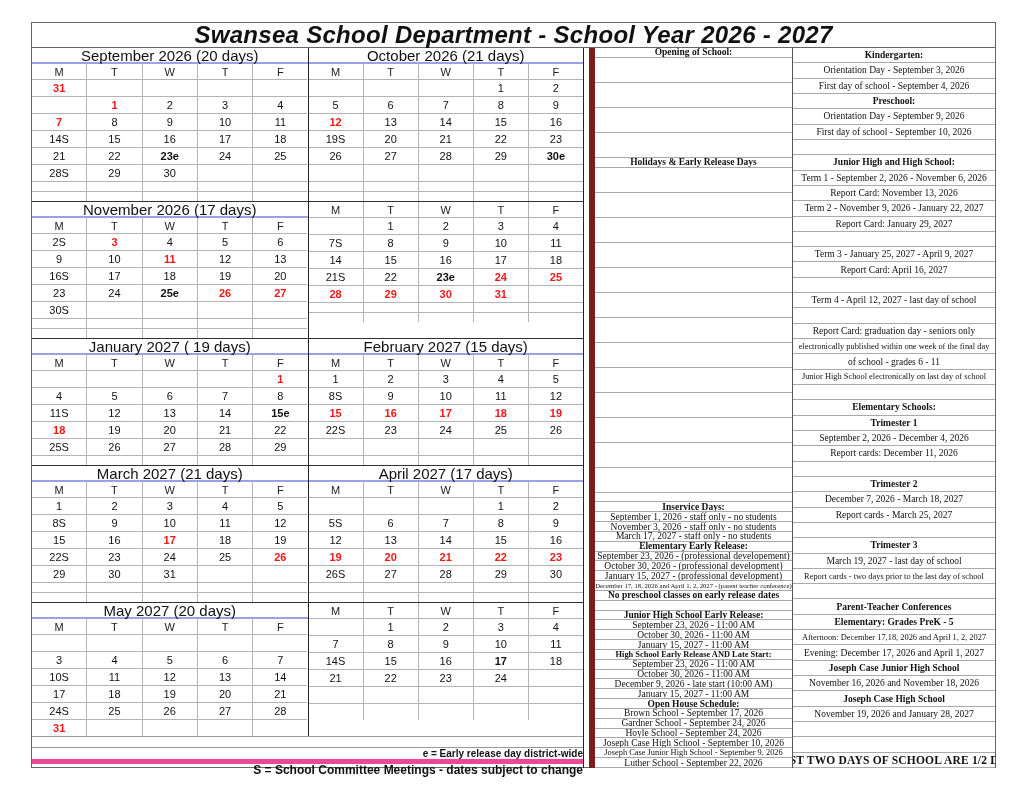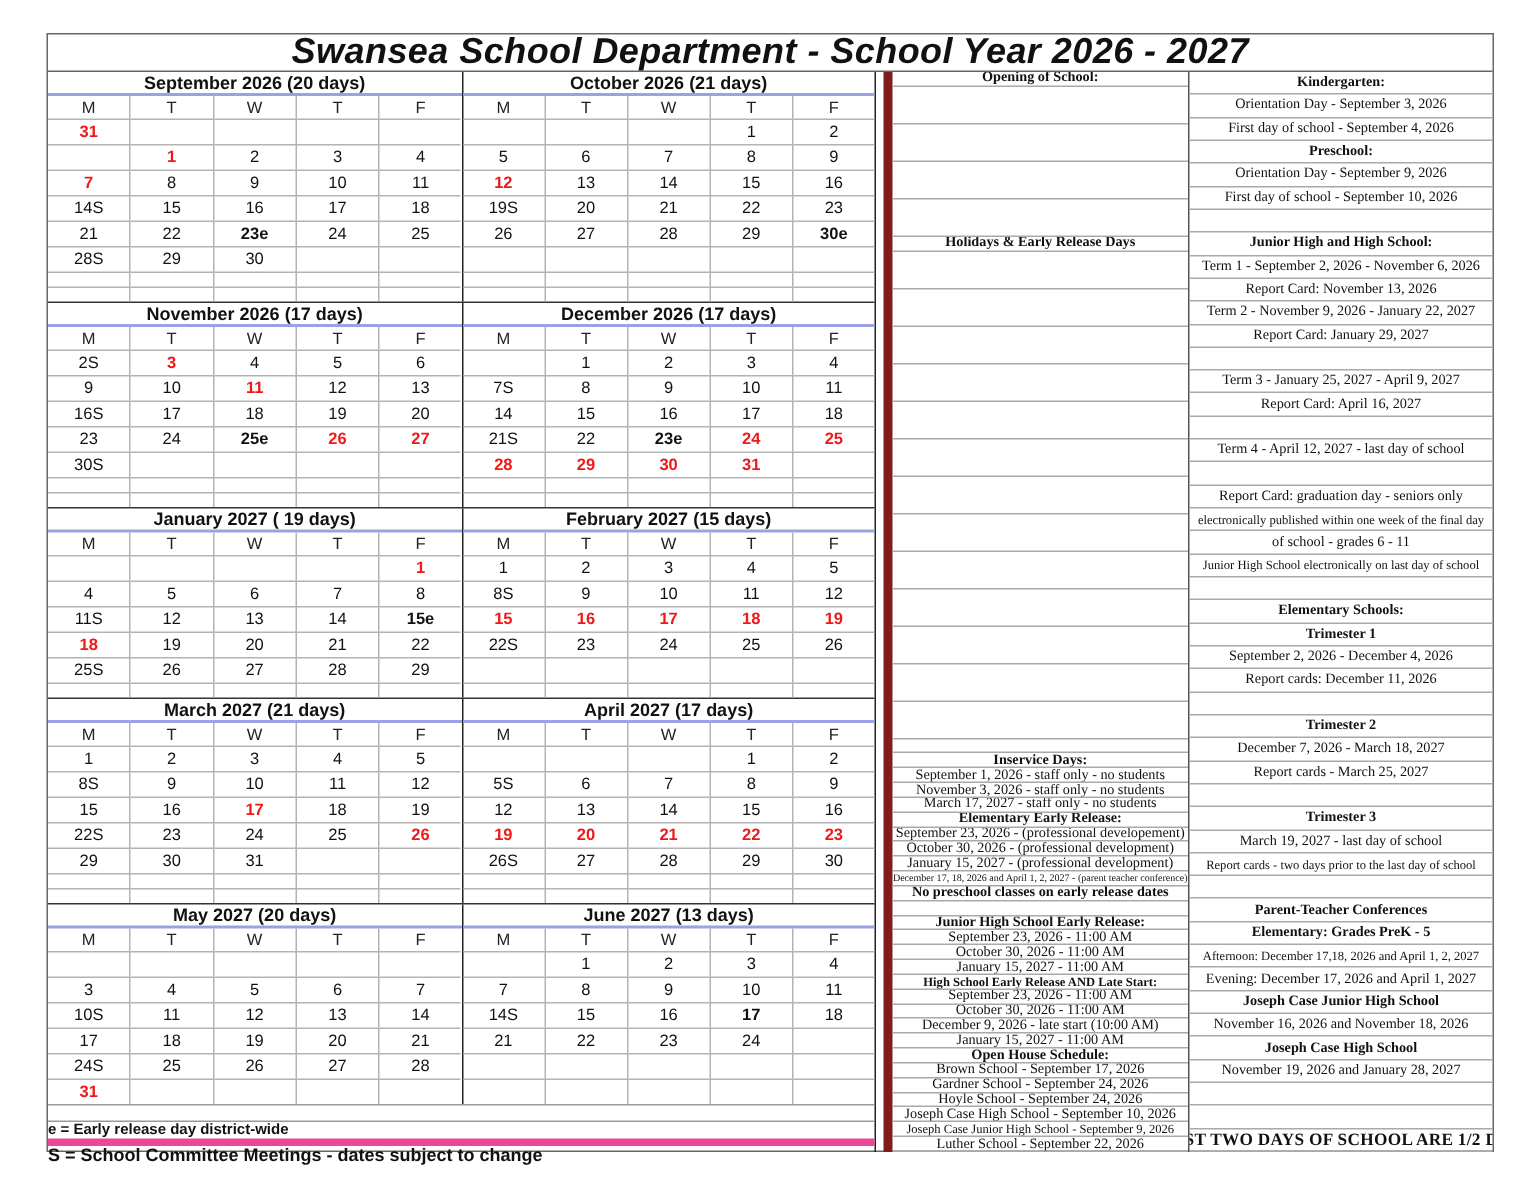--- a/index.html
+++ b/index.html
@@ -8,33 +8,33 @@
   .title-row{height:25px;border-bottom:1px solid #666;display:flex;align-items:center;justify-content:center;
              font-style:italic;font-weight:bold;font-size:24px;letter-spacing:.3px;box-sizing:border-box;}
   .content{display:flex;height:720px;}
 
   
   .cal{width:552px;box-sizing:border-box;border-right:1px solid #222;}
   .month-row{display:flex;border-top:1px solid #333;}
   .month-row:first-child{border-top:none;}
   .month{width:276px;box-sizing:border-box;}
   .month + .month{border-left:1px solid #222;}
-  .m-title{height:16px;line-height:15px;text-align:center;font-weight:bold;font-size:12px;
+  .m-title{height:16px;line-height:15px;text-align:center;font-weight:normal;font-size:15px;
            border-bottom:2px solid #9aa1e4;box-sizing:border-box;}
   .m-row{display:flex;height:17px;}
   .m-row.hdr{height:15px;}
   .m-row.fill{height:10px;}
   .m-cell{flex:1;display:flex;align-items:center;justify-content:center;font-size:11px;
           border-right:1px solid #b3b3b3;border-top:1px solid #b3b3b3;box-sizing:border-box;}
   .m-row.hdr .m-cell{border-top:none;color:#222;}
   .m-cell:last-child{border-right:none;}
   .m-cell.red{color:#f01818;font-weight:bold;}
   .m-cell.bold{font-weight:bold;text-align:center;}
   .cal-foot-blank{height:10px;border-top:1px solid #999;}
-  .cal-foot{height:12px;border-top:1px solid #999;text-align:left;font-weight:bold;
+  .cal-foot{height:12px;border-top:1px solid #999;text-align:right;font-weight:bold;
             font-size:10px;line-height:12px;box-sizing:border-box;}
   .cal-foot.s{height:14px;border-top:5px solid #ec4899;line-height:13px;font-size:12px;}
 
   
   .gap{width:5px;}
   .info{flex:1;border-left:6px solid #7f1d1d;display:flex;box-sizing:border-box;}
   .info-col{display:grid;grid-template-rows:repeat(47,1fr);box-sizing:border-box;}
   #info-left{width:197px;}
   #info-right{flex:1;border-left:1px solid #555;}
   .irow{font-family:"Liberation Serif",serif;font-size:9.5px;display:flex;align-items:center;justify-content:center;
@@ -241,21 +241,20 @@
             </div>
             <div class="m-row fill">
               <div class="m-cell"></div>
               <div class="m-cell"></div>
               <div class="m-cell"></div>
               <div class="m-cell"></div>
               <div class="m-cell"></div>
             </div>
           </div>
           <div class="month">
-            <div class="m-title">December 2026 (17 days)</div>
             <div class="m-row hdr">
               <div class="m-cell">M</div>
               <div class="m-cell">T</div>
               <div class="m-cell">W</div>
               <div class="m-cell">T</div>
               <div class="m-cell">F</div>
             </div>
             <div class="m-row">
               <div class="m-cell"></div>
               <div class="m-cell">1</div>
@@ -580,21 +579,20 @@
             </div>
             <div class="m-row">
               <div class="m-cell red">31</div>
               <div class="m-cell"></div>
               <div class="m-cell"></div>
               <div class="m-cell"></div>
               <div class="m-cell"></div>
             </div>
           </div>
           <div class="month">
-            <div class="m-title">June 2027 (13 days)</div>
             <div class="m-row hdr">
               <div class="m-cell">M</div>
               <div class="m-cell">T</div>
               <div class="m-cell">W</div>
               <div class="m-cell">T</div>
               <div class="m-cell">F</div>
             </div>
             <div class="m-row">
               <div class="m-cell"></div>
               <div class="m-cell">1</div>

